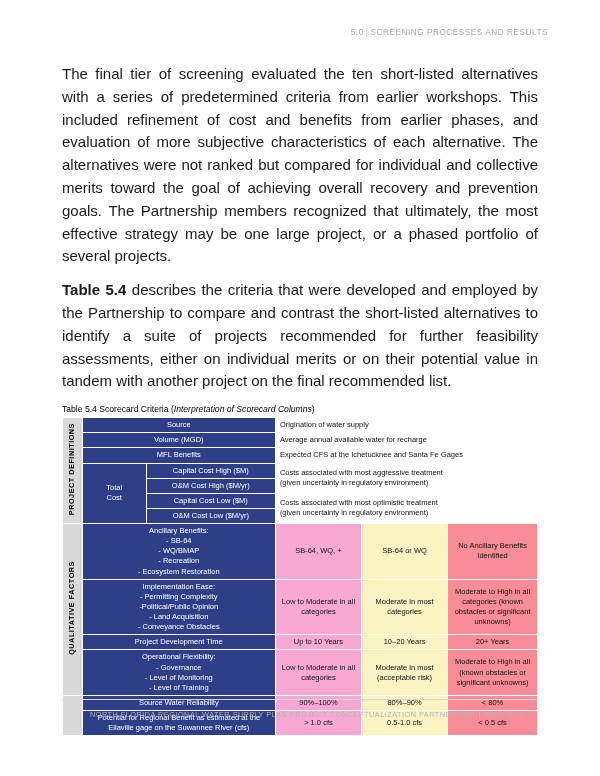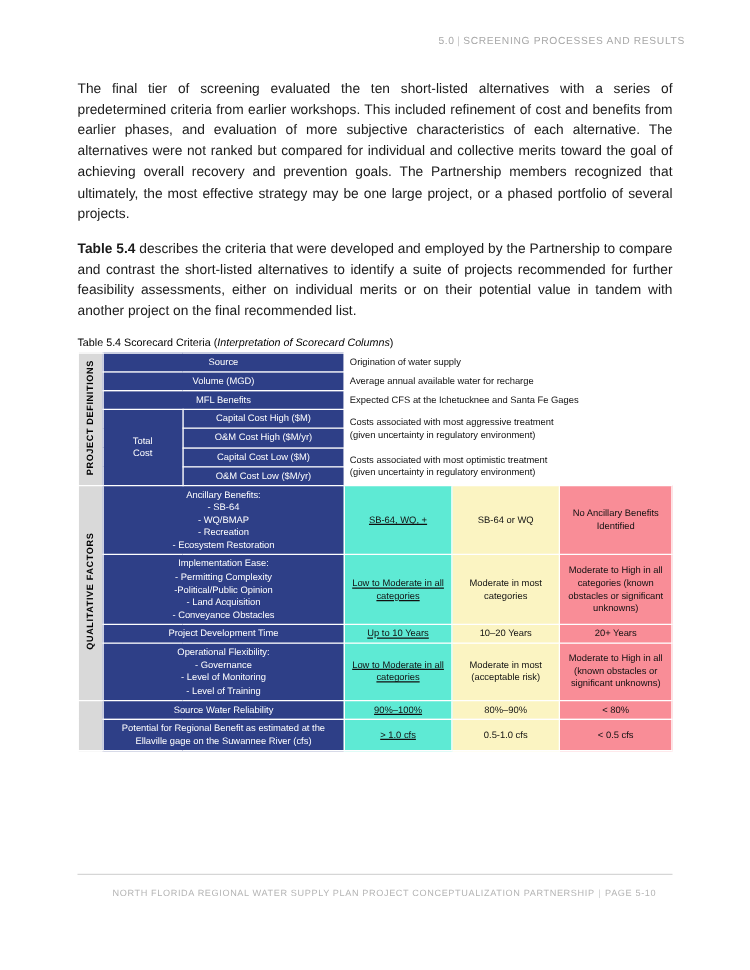--- a/index.html
+++ b/index.html
@@ -37,21 +37,21 @@
   h2.section-title {
     margin: 0 0 7px 0;
     font-size: 12.4px;
     font-weight: bold;
     color: #1f3864;
     letter-spacing: 0.1px;
   }
 
   p.body {
     margin: 0 0 11px 0;
-    font-size: 11px;
+    font-size: 15px;
     line-height: 1.52;
     color: #1a1a1a;
     text-align: justify;
   }
   p.body b { font-weight: bold; }
 
   .table-caption {
     margin: 6px 0 3px 0;
     font-size: 8.6px;
     font-weight: normal;
@@ -119,21 +119,21 @@
   }
   td.def span { display: block; }
 
   
   td.rate {
     text-align: center;
     font-size: 7.5px;
     color: #111111;
     border: 0.7px solid #9a9a9a;
   }
-  td.green  { background: #5eead4; text-decoration: underline; }
+  td.green  { background: #f9a8d4; }
   td.yellow { background: #fbf4c2; }
   td.red    { background: #f98d97; }
 
   
   .footer-rule {
     position: absolute;
     left: 62px; right: 62px;
     bottom: 52px;
     height: 0;
     border-top: 0.8px solid #d6d6d6;

